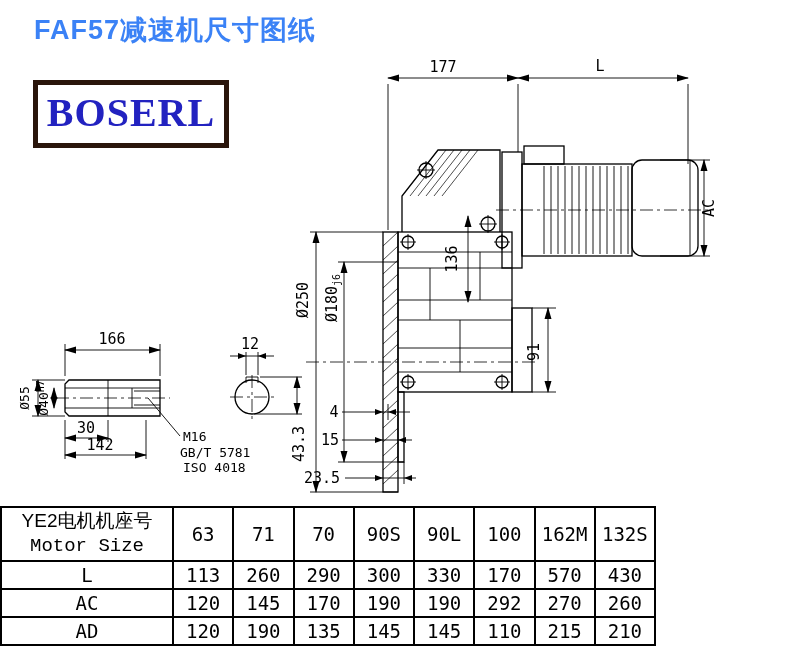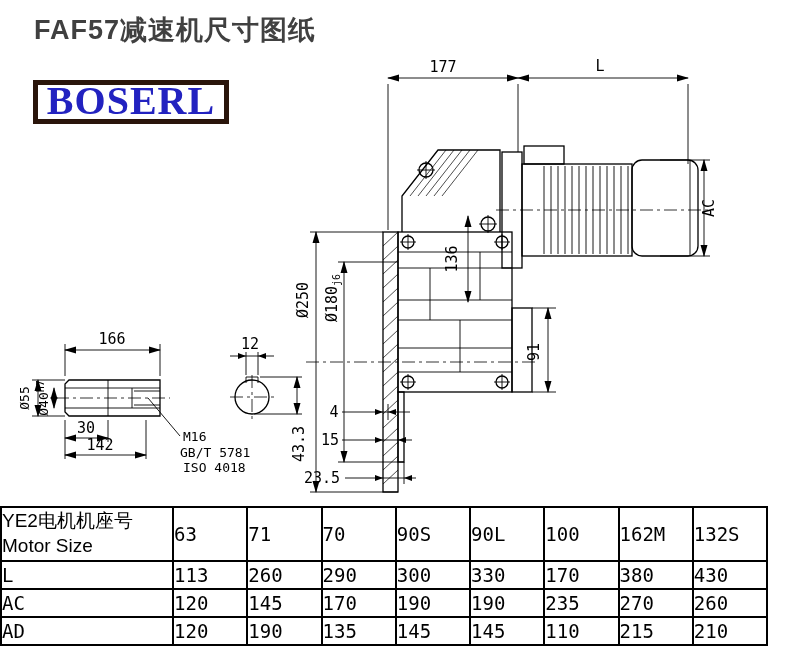--- a/index.html
+++ b/index.html
@@ -1,34 +1,34 @@
 <!DOCTYPE html>
 <html><head>
 <meta charset="utf-8">
 <style>
   * { margin:0; padding:0; box-sizing:border-box; }
   html,body { width:800px; height:646px; }
   body { background:#fff; font-family:"Liberation Sans", sans-serif; position:relative; overflow:hidden; }
-  .title { position:absolute; left:34px; top:12px; font-size:27px; font-weight:bold; color:#404040; letter-spacing:1px; }
-  .logo { position:absolute; left:33px; top:80px; width:196px; height:44px; border:5px solid #2a150b; display:flex; align-items:center; justify-content:center; background:#fff; }
+  .title { position:absolute; left:34px; top:12px; font-size:27px; font-weight:bold; color:#3b82f6; letter-spacing:1px; }
+  .logo { position:absolute; left:33px; top:80px; width:196px; height:68px; border:5px solid #2a150b; display:flex; align-items:center; justify-content:center; background:#fff; }
   .logo span { font-family:"Liberation Serif", serif; font-size:40px; font-weight:bold; color:#2222c0; letter-spacing:1px; line-height:1; padding-bottom:3px; }
   svg.drawing { position:absolute; left:0; top:0; }
   svg .ln{stroke:#000;stroke-width:1.3;fill:none}
   svg .thin{stroke:#000;stroke-width:0.9;fill:none}
   svg .cl{stroke:#000;stroke-width:0.8;fill:none;stroke-dasharray:13 4 3 4}
   svg .hatch{stroke:#000;stroke-width:0.7}
   svg text{fill:#000;font-family:"DejaVu Sans Mono", monospace;font-size:15px}
   svg text.small{font-size:13px}
   svg .sub{font-size:10px}
-  table.dims { position:absolute; left:0; top:506px; width:768px; border-collapse:collapse; table-layout:fixed; text-align:left; }
+  table.dims { position:absolute; left:0; top:506px; width:656px; border-collapse:collapse; table-layout:fixed; text-align:center; }
   table.dims td { border:2px solid #000; font-family:"DejaVu Sans Mono", monospace; font-size:19px; height:28px; padding:0; vertical-align:middle; }
   table.dims tr.hdr td { height:54px; }
   table.dims td.motor-col { width:172px; }
   .hdr-cn { font-family:"Liberation Sans", sans-serif; font-size:19px; line-height:1.3; }
-  .hdr-en { font-family:Liberation Sans, sans-serif; font-size:19px; line-height:1.3; }
+  .hdr-en { font-family:Liberation Mono, monospace; font-size:19px; line-height:1.3; }
 </style>
 </head>
 <body>
 
 <h1 class="title">FAF57减速机尺寸图纸</h1>
 
 <div class="logo">
   <span>BOSERL</span>
 </div>
 
@@ -258,31 +258,31 @@
     <td>132S</td>
   </tr>
   <tr>
     <td>L</td>
     <td>113</td>
     <td>260</td>
     <td>290</td>
     <td>300</td>
     <td>330</td>
     <td>170</td>
-    <td>380</td>
+    <td>570</td>
     <td>430</td>
   </tr>
   <tr>
     <td>AC</td>
     <td>120</td>
     <td>145</td>
     <td>170</td>
     <td>190</td>
     <td>190</td>
-    <td>235</td>
+    <td>292</td>
     <td>270</td>
     <td>260</td>
   </tr>
   <tr>
     <td>AD</td>
     <td>120</td>
     <td>190</td>
     <td>135</td>
     <td>145</td>
     <td>145</td>

